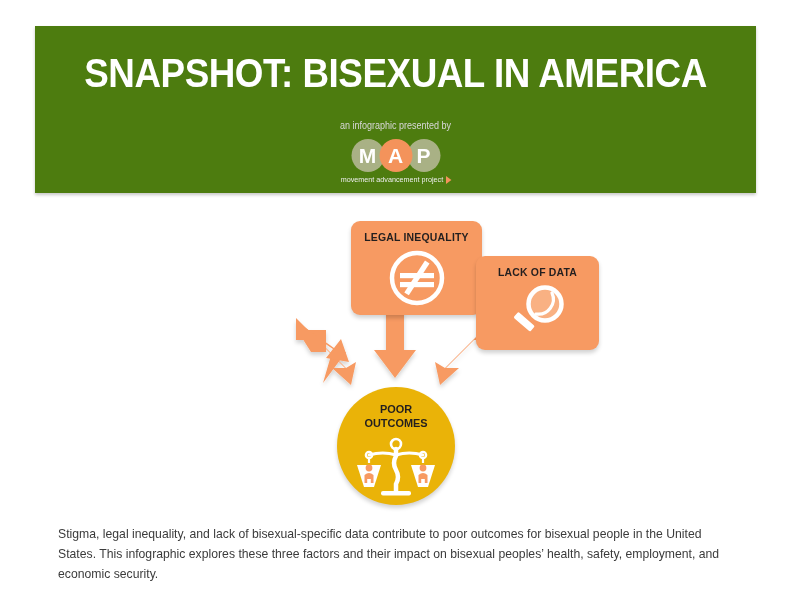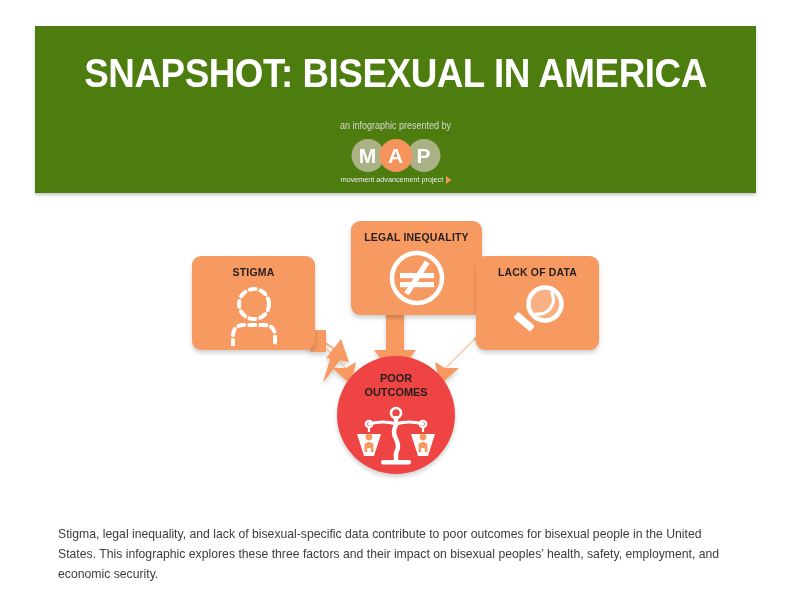--- a/index.html
+++ b/index.html
@@ -165,25 +165,25 @@
 
   .node-icon {
     position: absolute;
     left: 50%;
     transform: translateX(-50%);
   }
 
   .center-circle {
     position: absolute;
     left: 337px;
-    top: 356px;
+    top: 387px;
     width: 118px;
     height: 118px;
     border-radius: 50%;
-    background: #ef4444;
+    background: #eab308;
     box-shadow: 0 3px 4px rgba(0,0,0,0.18);
   }
   .center-label {
     position: absolute;
     left: 0;
     top: 15px;
     width: 100%;
     text-align: center;
     color: #231f1f;
     font-weight: bold;
@@ -277,29 +277,20 @@
                  L 386 350
                  Z" fill="#f79a62"></path>
       </g>
 
       <g filter="url(#dropsh)">
         <path d="M 495 318 L 495 340 L 474 340 L 446 368 L 459 368 L 440 385 L 435 362 L 445 368 Z" fill="#f79a62"></path>
       </g>
     </svg>
   </div>
 
-  <div class="node-box" id="box-stigma">
-    <div class="node-label">STIGMA</div>
-    <span class="node-icon" style="top:28px;">
-      <svg width="62" height="62" viewBox="0 0 62 62" xmlns="http://www.w3.org/2000/svg">
-        <circle cx="31" cy="20" r="15" fill="none" stroke="#ffffff" stroke-width="4" stroke-dasharray="6 5" stroke-linecap="round"></circle>
-        <path d="M 10 62 L 10 52 Q 10 41 21 41 L 41 41 Q 52 41 52 52 L 52 62" fill="none" stroke="#ffffff" stroke-width="4" stroke-dasharray="6 5" stroke-linecap="round"></path>
-      </svg>
-    </span>
-  </div>
 
   <div class="node-box" id="box-legal">
     <div class="node-label">LEGAL INEQUALITY</div>
     <span class="node-icon" style="top:28px;">
       <svg width="58" height="58" viewBox="0 0 58 58" xmlns="http://www.w3.org/2000/svg">
         <circle cx="29" cy="29" r="25" fill="none" stroke="#ffffff" stroke-width="4.5"></circle>
         <rect x="12" y="24" width="34" height="5.2" fill="#ffffff"></rect>
         <rect x="12" y="33" width="34" height="5.2" fill="#ffffff"></rect>
         <rect x="26.2" y="10" width="5.4" height="38" fill="#ffffff" transform="rotate(33 29 29)"></rect>
       </svg>

